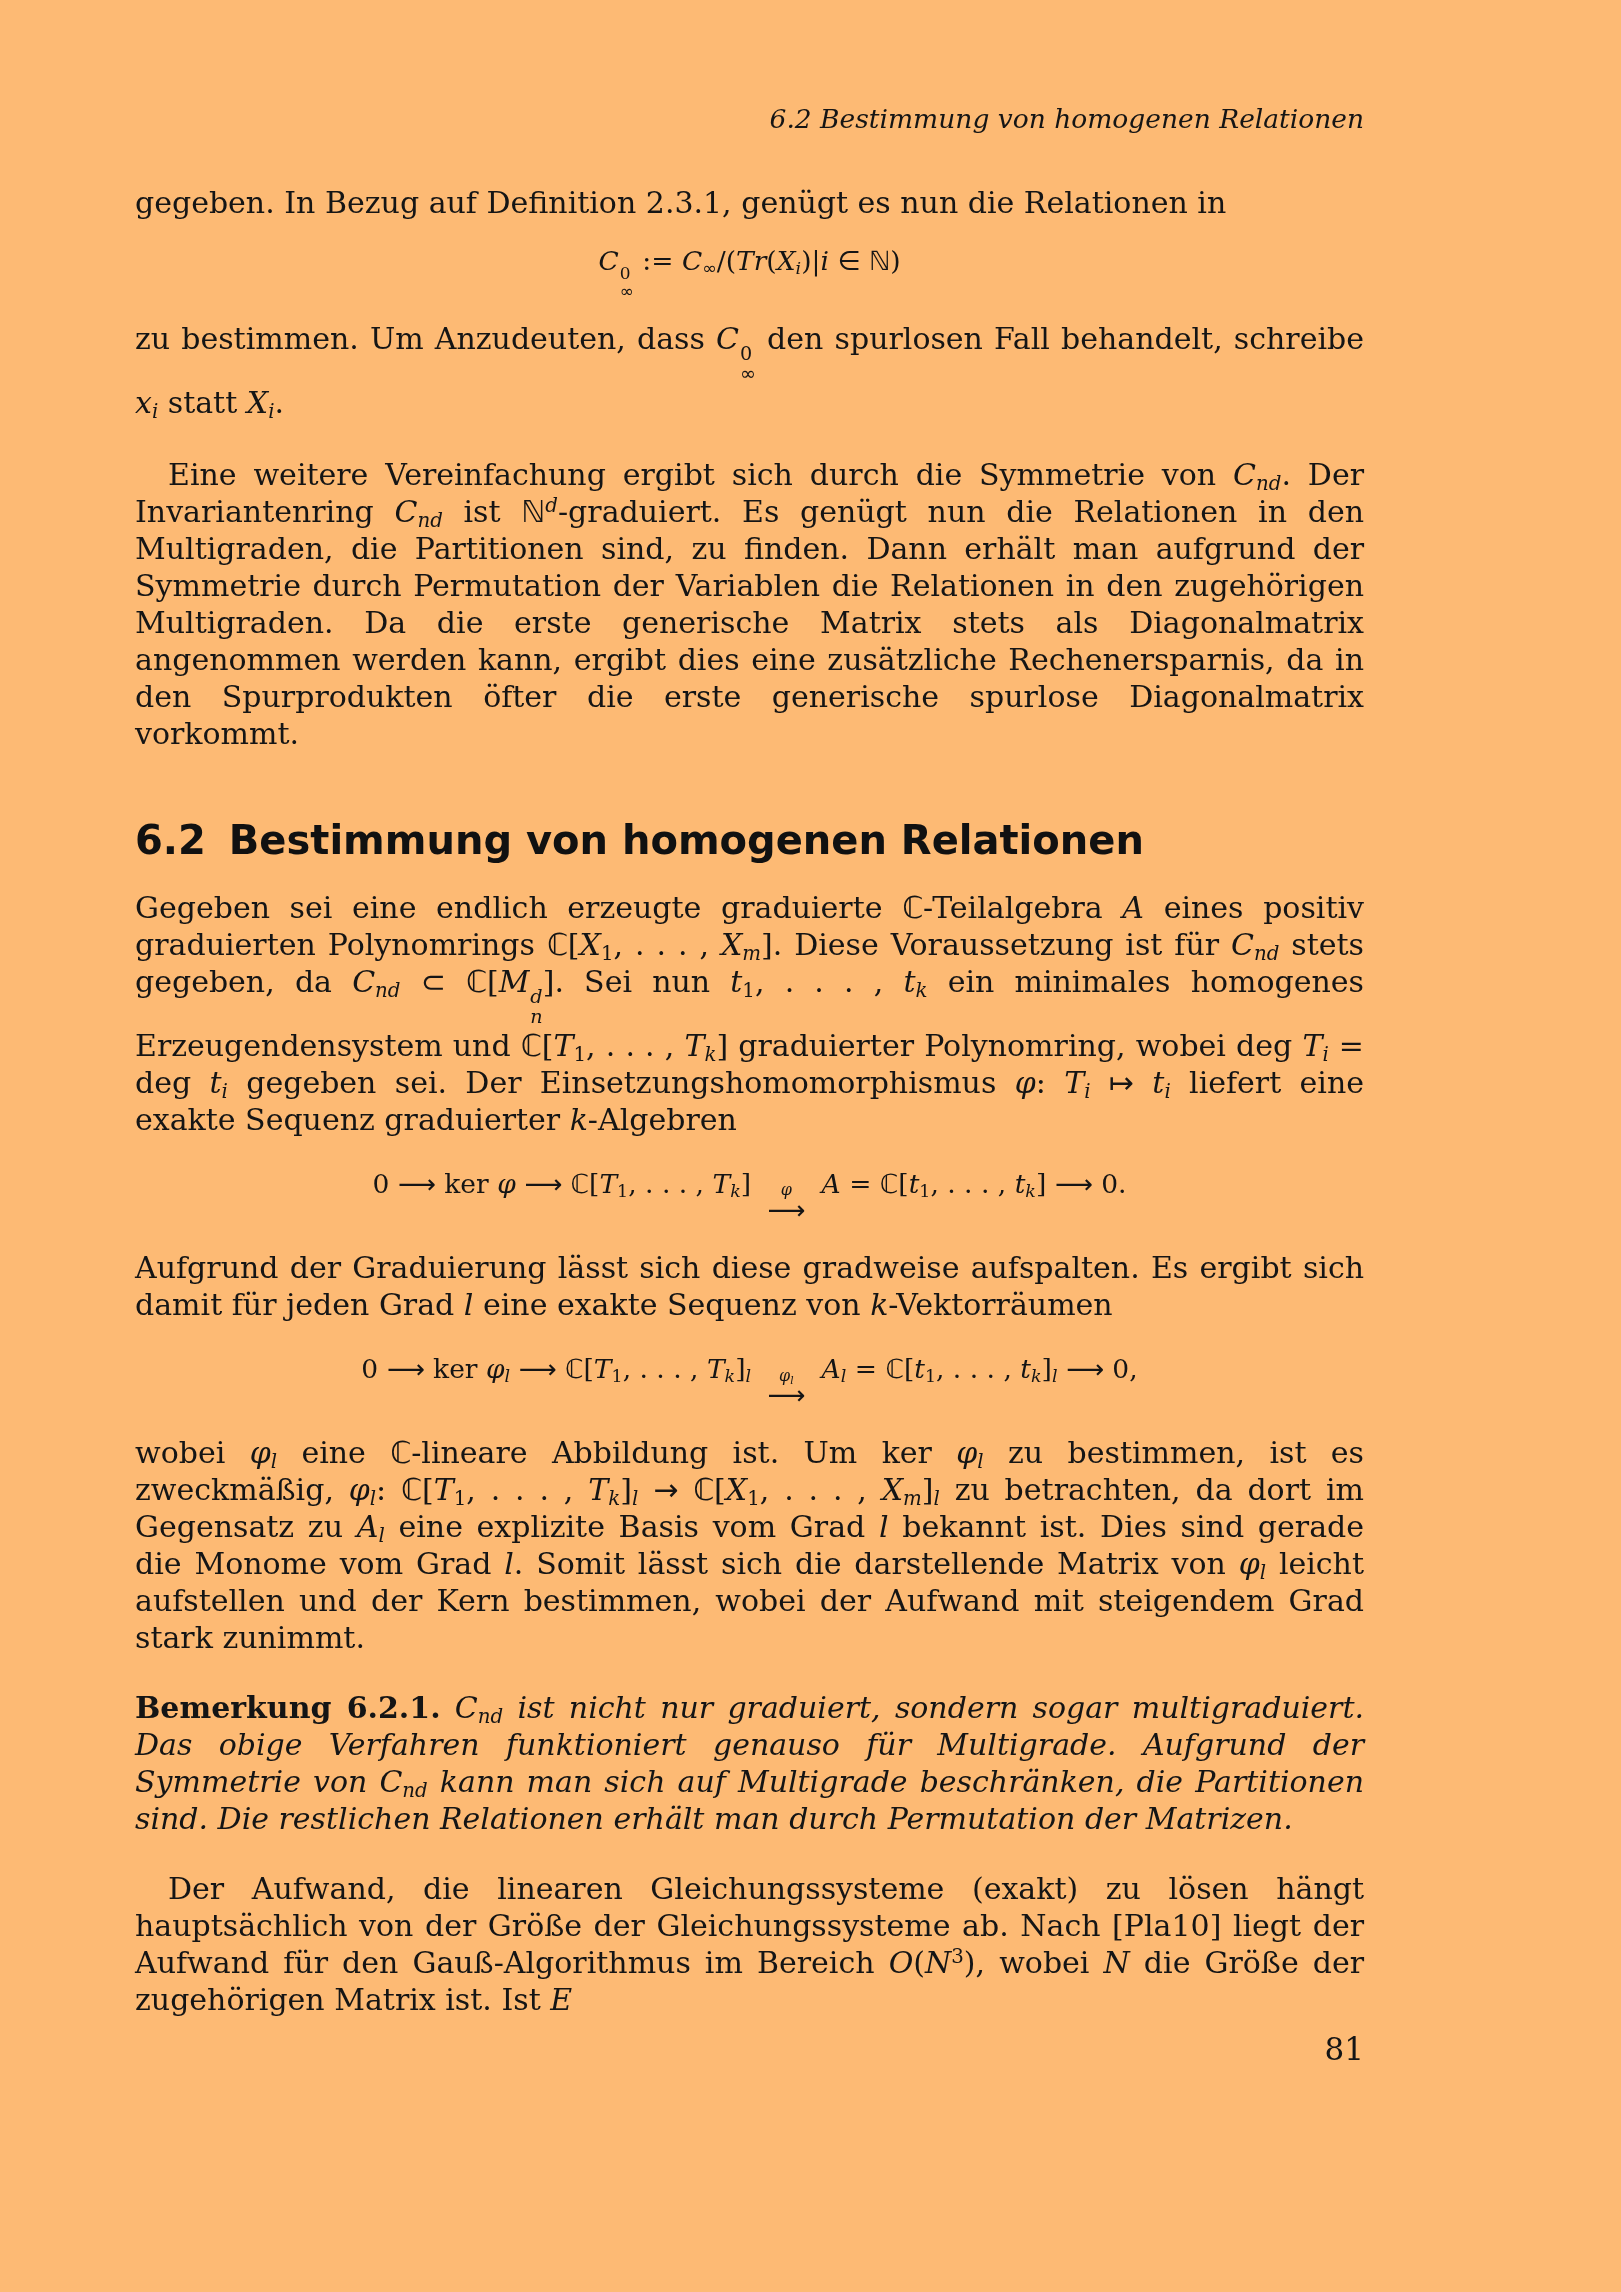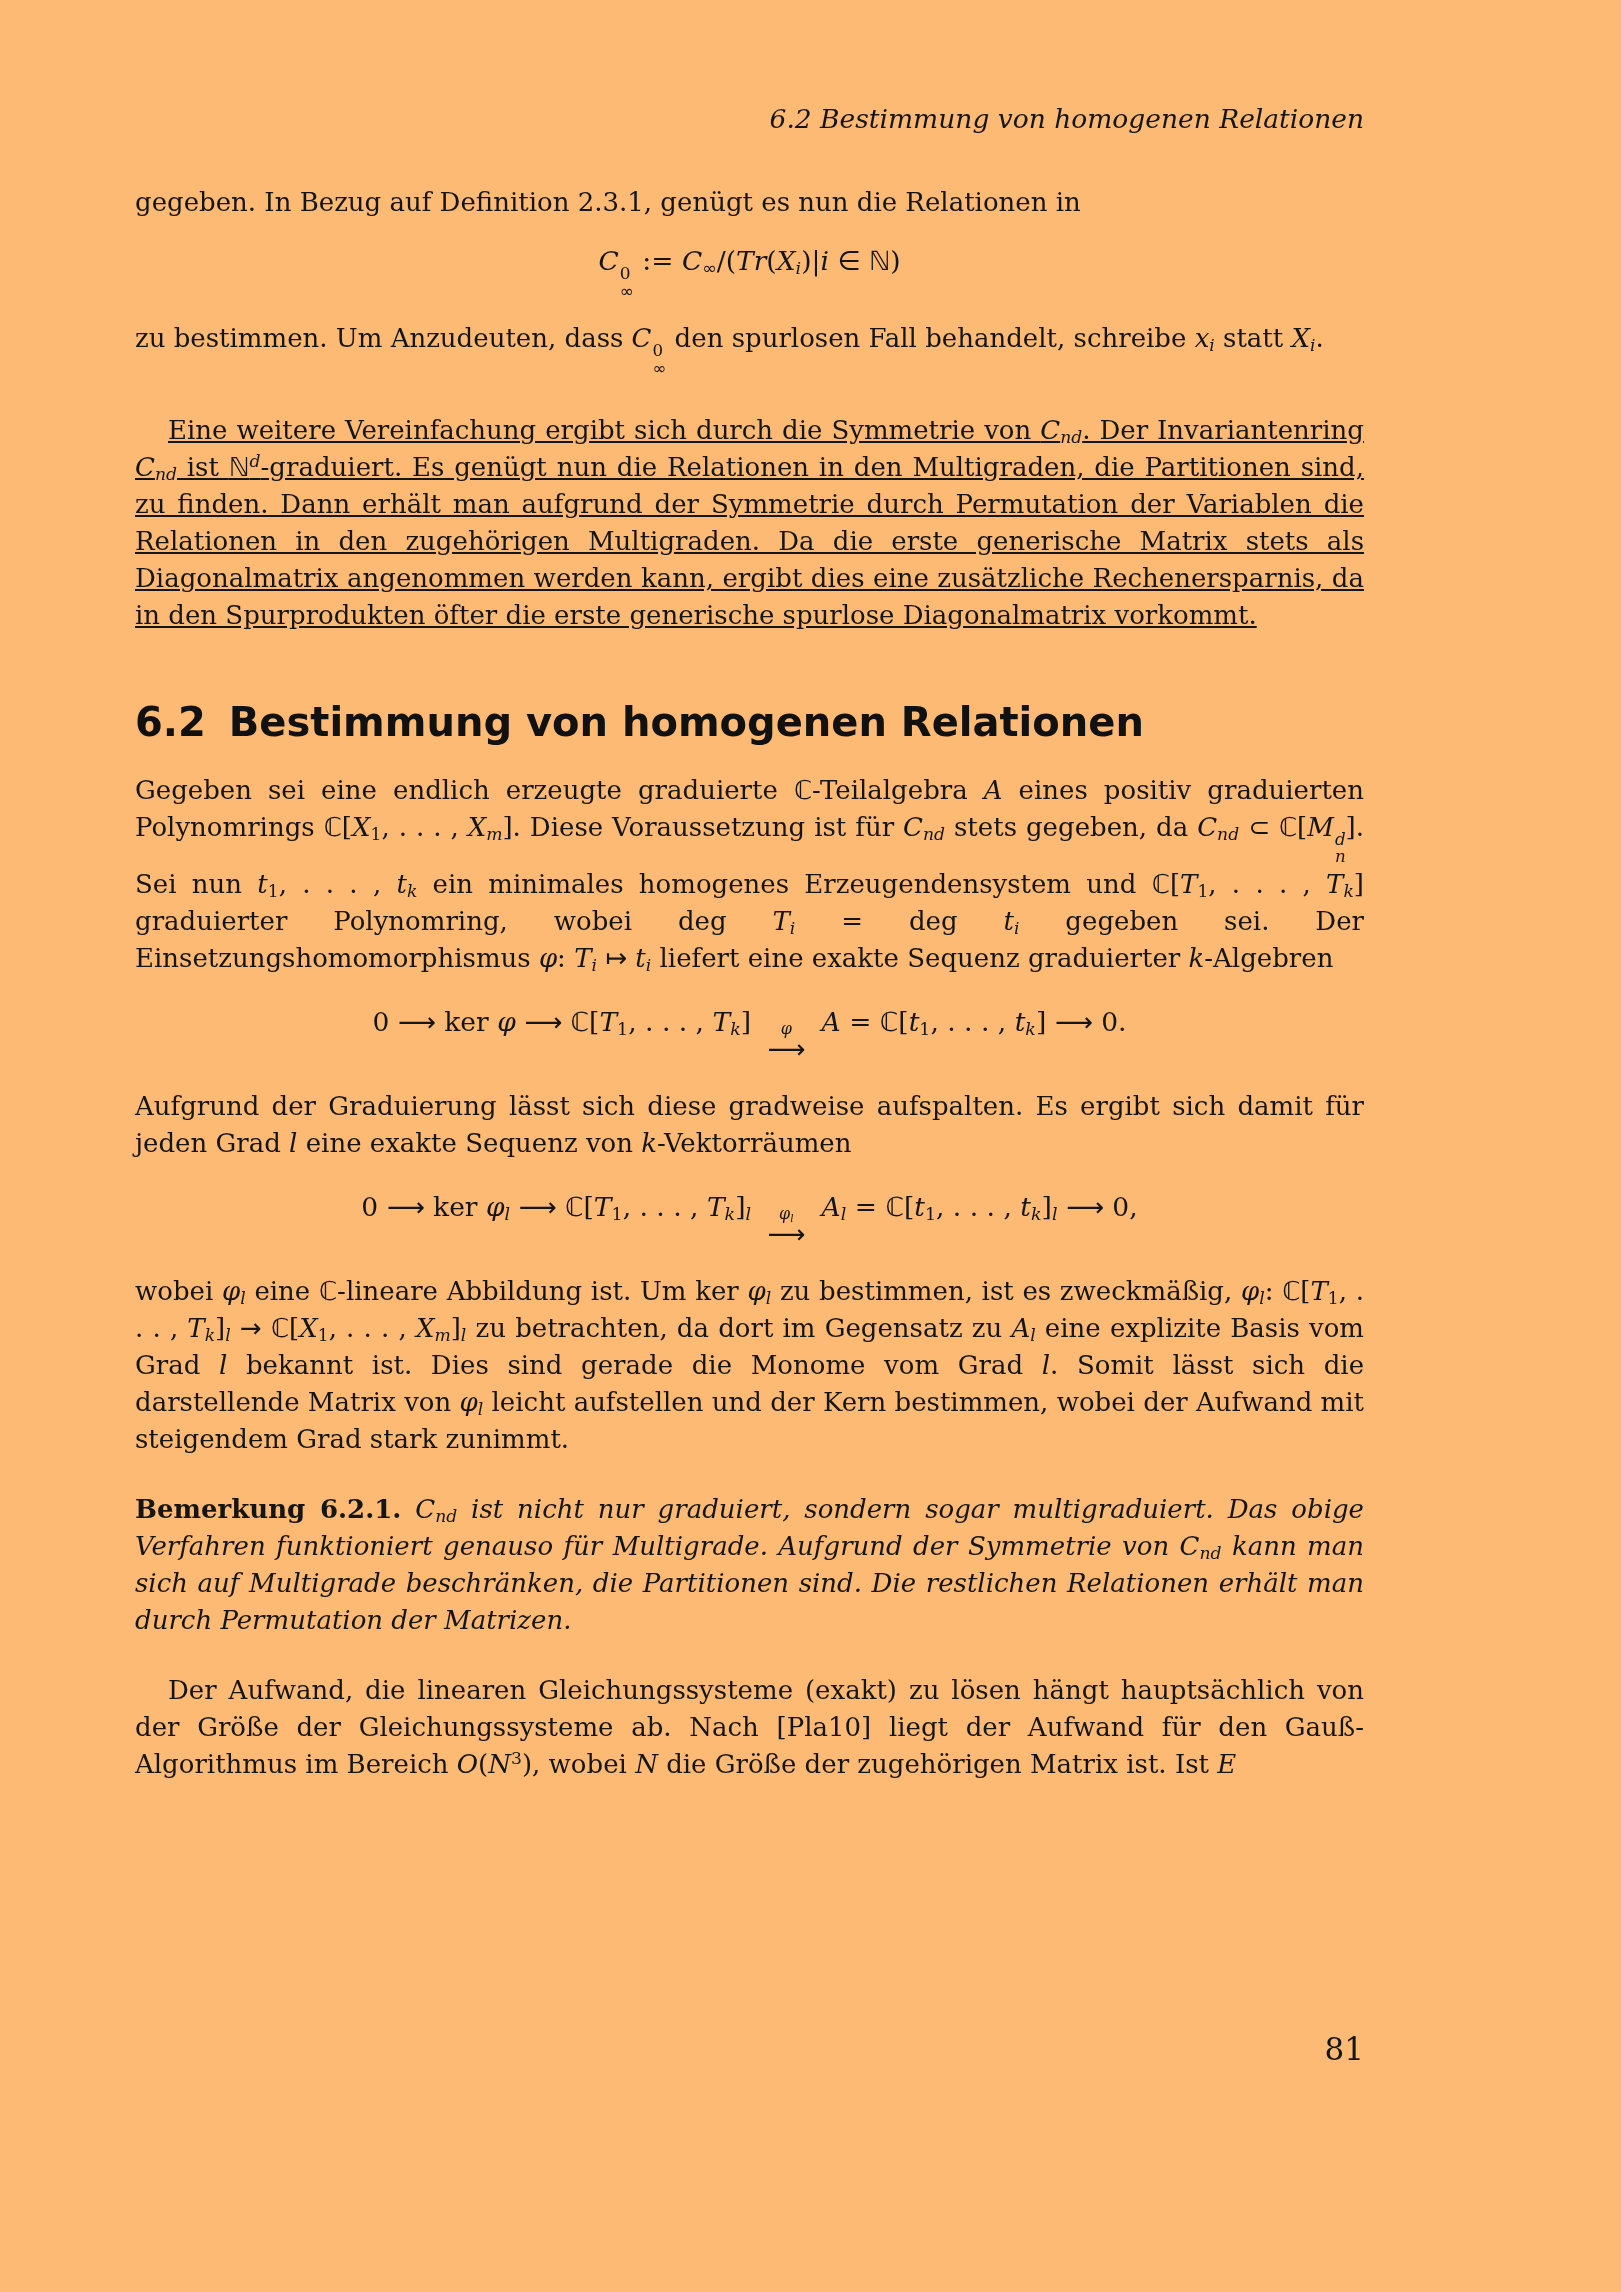--- a/index.html
+++ b/index.html
@@ -17,28 +17,28 @@
     width:1229px;
     padding-top:104px;
   }
   .running-header {
     font-style:italic;
     font-size:26.5px;
     line-height:29px;
     text-align:right;
   }
   p.body {
-    font-size:26px;
+    font-size:30px;
     line-height:37px;
     text-align:justify;
     margin:0;
     hyphens:auto;
   }
   p.mt1 { margin-top:51px; }
-  p.mt2 { margin-top:35px;text-decoration:underline; }
+  p.mt2 { margin-top:35px; }
   p.mt3 { margin-top:25.5px; }
   p.mt4 { margin-top:33px; }
   .indent { text-indent:33px; }
   .formula {
     font-size:26.5px;
     line-height:39px;
     text-align:center;
     margin:19.6px 0;
   }
   .formula-big { margin:25.5px 0; }

